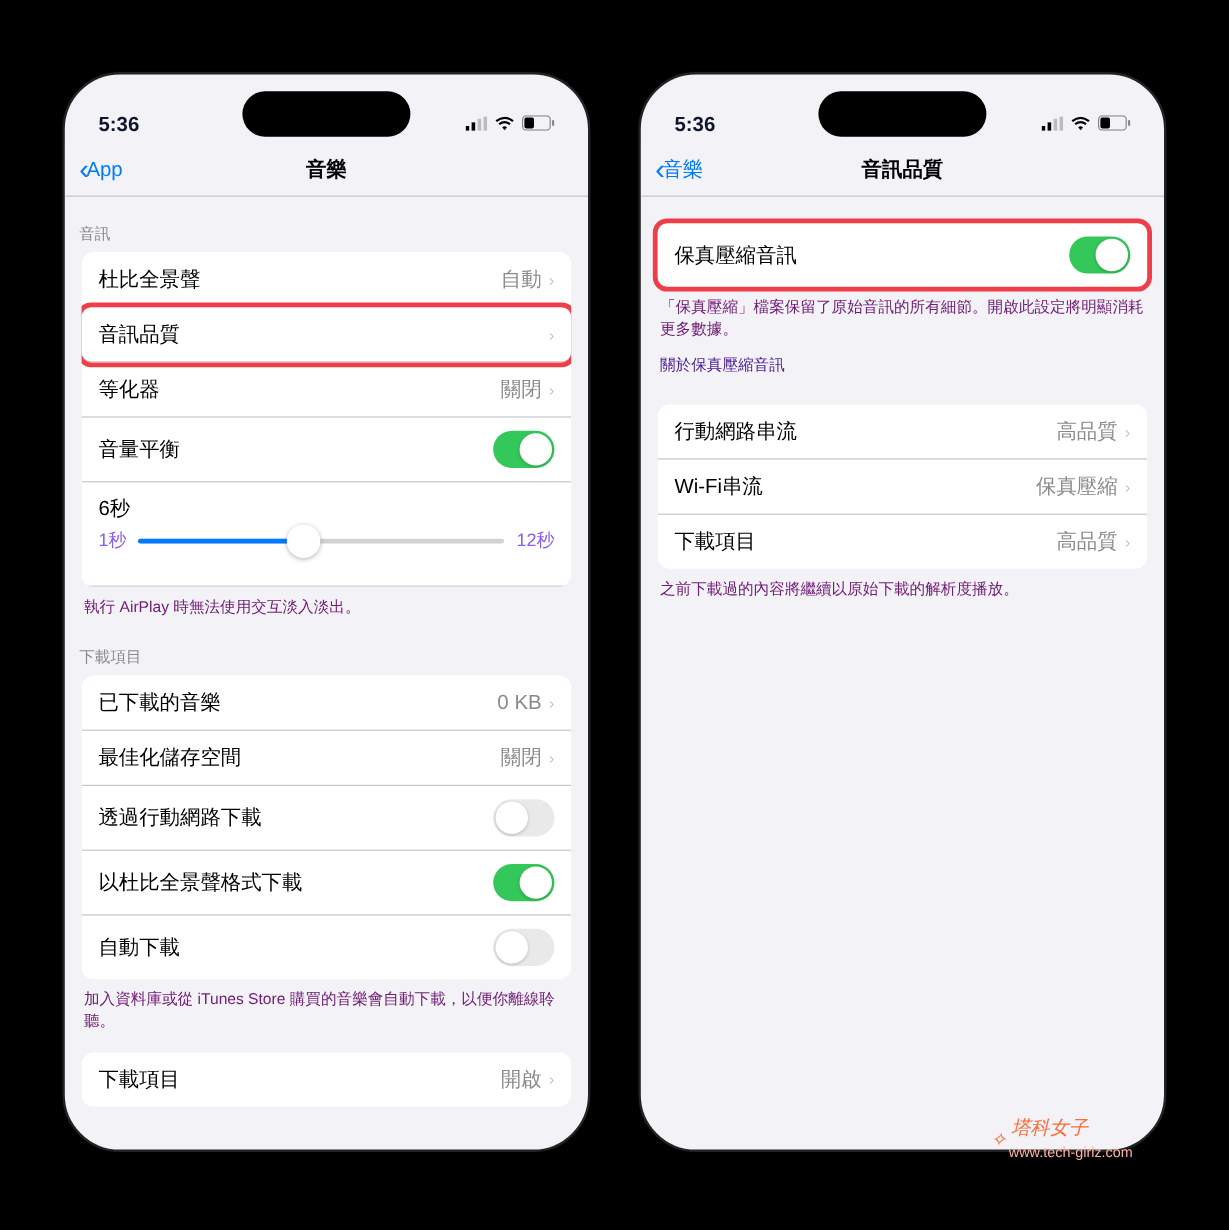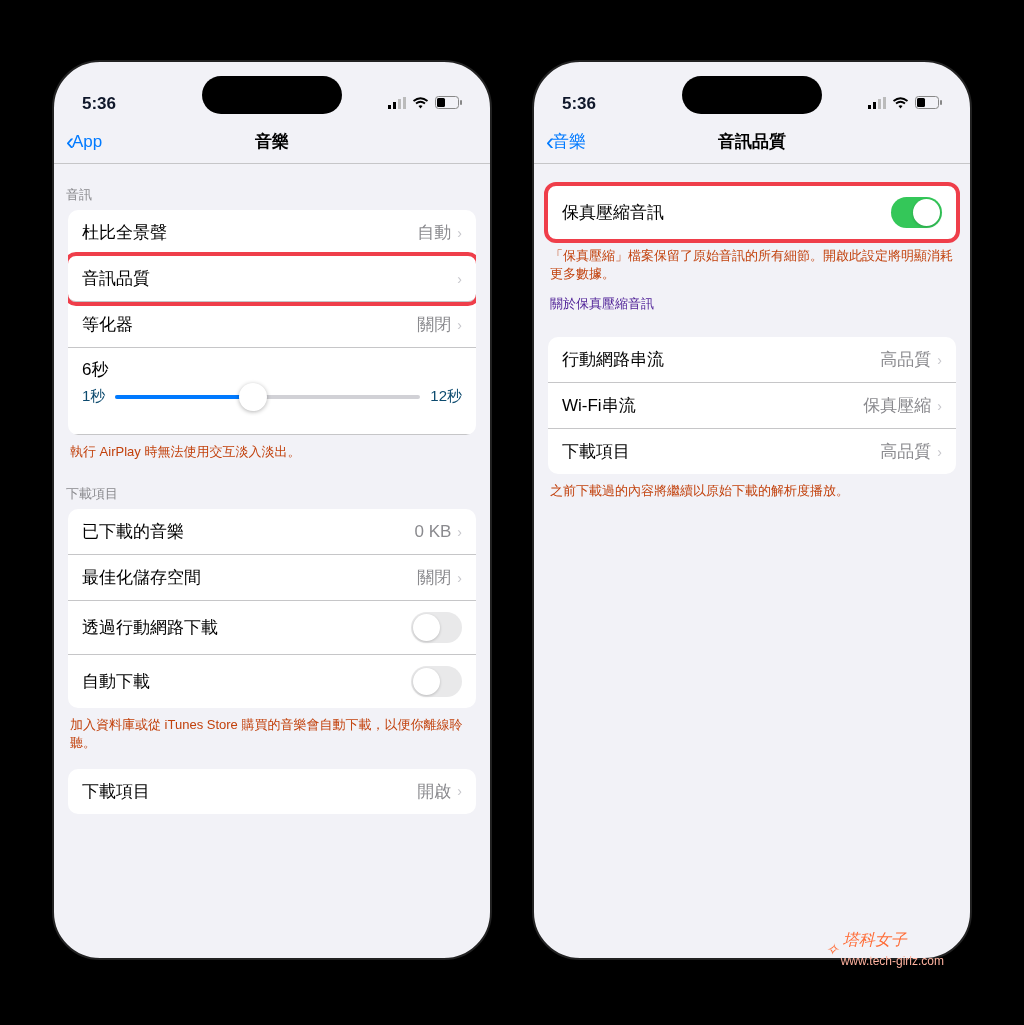--- a/index.html
+++ b/index.html
@@ -9,36 +9,36 @@
 .phone-inner { width:100%; height:100%; background:#f2f2f7; border-radius:48px; overflow:hidden; position:relative; border:2px solid #222; }
 .notch { position:absolute; top:14px; left:50%; transform:translateX(-50%); width:140px; height:38px; background:#000; border-radius:20px; z-index:10; }
 .status-bar { height:58px; display:flex; justify-content:space-between; align-items:flex-end; padding:0 28px 6px; font-weight:600; font-size:17px; color:#0f172a; }
 .status-right { display:flex; align-items:center; gap:6px; }
 .nav { height:44px; display:flex; align-items:center; position:relative; padding:0 12px; border-bottom:.5px solid #c6c6c8; background:#f2f2f7; }
 .nav-back { display:flex; align-items:center; color:#007aff; font-size:17px; }
 .nav-back .chev { font-size:24px; margin-right:-2px; }
 .nav-title { position:absolute; left:0; right:0; text-align:center; font-size:17px; font-weight:600; color:#000; pointer-events:none; }
 .content { height:calc(100% - 102px); overflow:hidden; padding-bottom:10px; }
 .sect-header { font-size:13px; color:#8a8a8e; padding:22px 12px 6px; }
-.sect-footer { font-size:13px; color:#c2410c; padding:8px 16px 2px; line-height:1.4; }
+.sect-footer { font-size:13px; color:#701a75; padding:8px 16px 2px; line-height:1.4; }
 .link-footer { font-size:13px; color:#4c1d95; padding:10px 16px 2px; }
 .group { background:#fff; border-radius:10px; margin:0 14px; overflow:hidden; }
 .row { display:flex; align-items:center; justify-content:space-between; padding:11px 14px; border-bottom:.5px solid #c6c6c8; min-height:44px; }
 .row:last-child { border-bottom:none;gap:31px; }
 .row-label { font-size:17px; color:#000; }
 .row-detail { font-size:17px; color:#8a8a8e; display:flex; align-items:center; gap:6px; }
 .chevron { color:#c7c7cc; font-size:14px; }
 .toggle { width:51px; height:31px; background:#e9e9ea; border-radius:16px; position:relative; flex-shrink:0; }
 .toggle.on { background:#34c759; }
 .toggle .knob { position:absolute; top:2px; left:2px; width:27px; height:27px; background:#fff; border-radius:50%; box-shadow:0 1px 3px rgba(0,0,0,.2); transition:left .2s; }
 .toggle.on .knob { left:22px; }
 .slider-row { padding:10px 14px 28px; border-bottom:.5px solid #c6c6c8; }
 .slider-top { font-size:17px; color:#000; margin-bottom:6px; }
 .slider-wrap { display:flex; align-items:center; gap:10px; }
-.slider-lbl { font-size:15px; color:#0c4a6e; white-space:nowrap; }
+.slider-lbl { font-size:15px; color:#8b5cf6; white-space:nowrap; }
 .slider-track { flex:1; height:4px; background:#d1d1d6; border-radius:2px; position:relative; }
 .slider-fill { position:absolute; top:0; left:0; height:100%; background:#007aff; border-radius:2px; width:45%; }
 .slider-thumb { position:absolute; top:50%; left:45%; transform:translate(-50%,-50%); width:28px; height:28px; background:#fff; border-radius:50%; box-shadow:0 1px 4px rgba(0,0,0,.3); }
 .highlight { outline:4px solid #ef3e4a; border-radius:8px; position:relative; z-index:2; }
 .watermark { position:absolute; bottom:56px; right:80px; color:#ff6b35; font-size:16px; font-style:italic; display:flex; align-items:center; gap:4px; z-index:20; }
 .watermark .sub { font-size:12px; color:#ffb3a0; font-style:normal; margin-left:-2px; }
 .silent-icon { display:inline-block; margin-left:6px; }
 </style>
 </head>
 <body>
@@ -97,20 +97,26 @@
                 <span class="chevron">›</span>
               </span>
           </div>
           <div class="row">
             <span class="row-label">等化器</span>
             <span class="row-detail">
                 <span>關閉</span>
                 <span class="chevron">›</span>
               </span>
           </div>
+          <div class="row">
+            <span class="row-label">音量平衡</span>
+            <span class="toggle on">
+                <span class="knob"></span>
+              </span>
+          </div>
           <div class="slider-row">
             <div class="slider-top">6秒</div>
             <div class="slider-wrap">
               <span class="slider-lbl">1秒</span>
               <div class="slider-track">
                 <div class="slider-fill"></div>
                 <div class="slider-thumb"></div>
               </div>
               <span class="slider-lbl">12秒</span>
             </div>
@@ -130,20 +136,26 @@
           <div class="row">
             <span class="row-label">最佳化儲存空間</span>
             <span class="row-detail">
                 <span>關閉</span>
                 <span class="chevron">›</span>
               </span>
           </div>
           <div class="row">
             <span class="row-label">透過行動網路下載</span>
             <span class="toggle">
+                <span class="knob"></span>
+              </span>
+          </div>
+          <div class="row">
+            <span class="row-label">以杜比全景聲格式下載</span>
+            <span class="toggle on">
                 <span class="knob"></span>
               </span>
           </div>
           <div class="row">
             <span class="row-label">自動下載</span>
             <span class="toggle">
                 <span class="knob"></span>
               </span>
           </div>
         </div>

